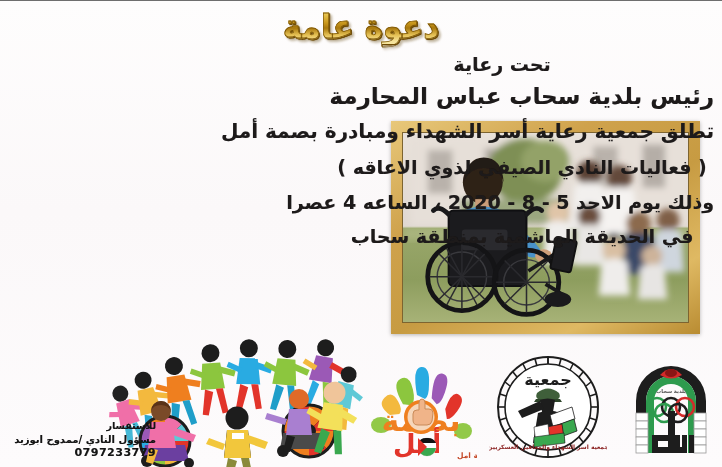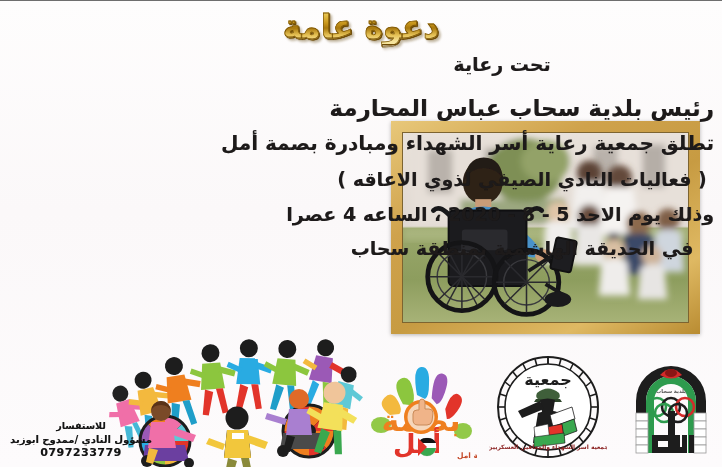--- a/index.html
+++ b/index.html
@@ -73,21 +73,21 @@
     z-index: 5;
   }
   .line {
     color: #1d1a1a;
     font-weight: bold;
     line-height: 1.16;
     margin: 0 0 7px 0;
     white-space: nowrap;
     text-shadow: 0.4px 0.4px 0 rgba(0,0,0,0.30);
   }
-  .l-patron    { font-size: 19px; margin-bottom: 20px; padding-right: 40px; }
+  .l-patron    { font-size: 19px; margin-bottom: 8px; padding-right: 40px; }
   .l-mayor     { font-size: 23px; margin-bottom: 10px; }
   .l-launch    { font-size: 20px; letter-spacing: -0.2px; margin-bottom: 13px; text-align: right; }
   .l-program   { font-size: 19px; margin-bottom: 13px; }
   .l-date      { font-size: 19px; margin-bottom: 12px; }
   .l-place     { font-size: 19px; margin-bottom: 0; }
 
   
   .photo-frame {
     position: absolute;
     left: 391px;
@@ -121,21 +121,21 @@
     z-index: 3;
   }
   .kids-illus svg { display: block; width: 100%; height: 100%; }
 
   
   .contact {
     position: absolute;
     left: 6px;
     bottom: 6px;
     width: 150px;
-    text-align: center;
+    text-align: right;
     direction: rtl;
     z-index: 7;
     line-height: 1.35;
   }
   .contact .c-line {
     color: #141414;
     font-weight: bold;
     font-size: 10px;
     letter-spacing: 0px;
     filter: blur(0.25px);

